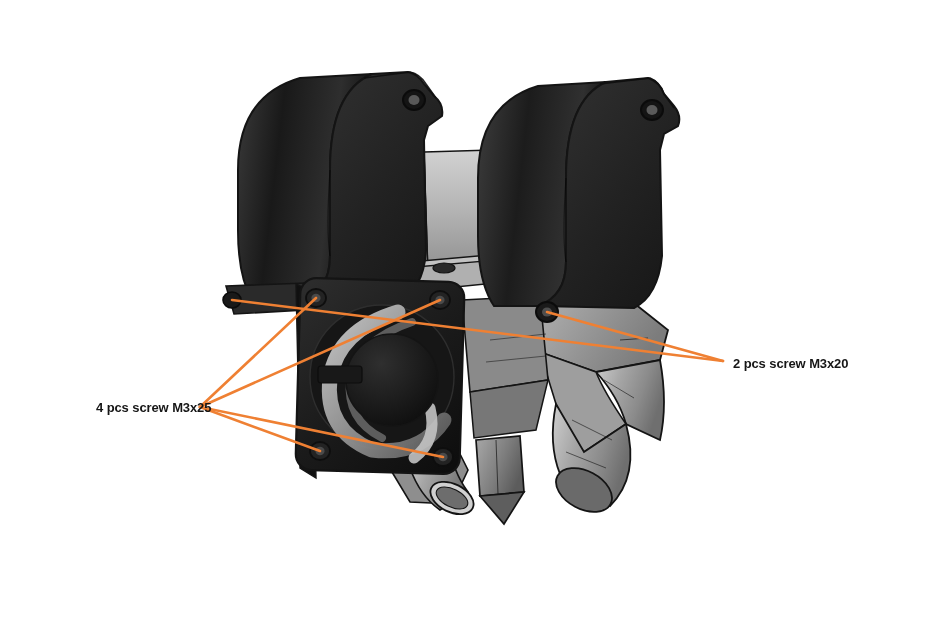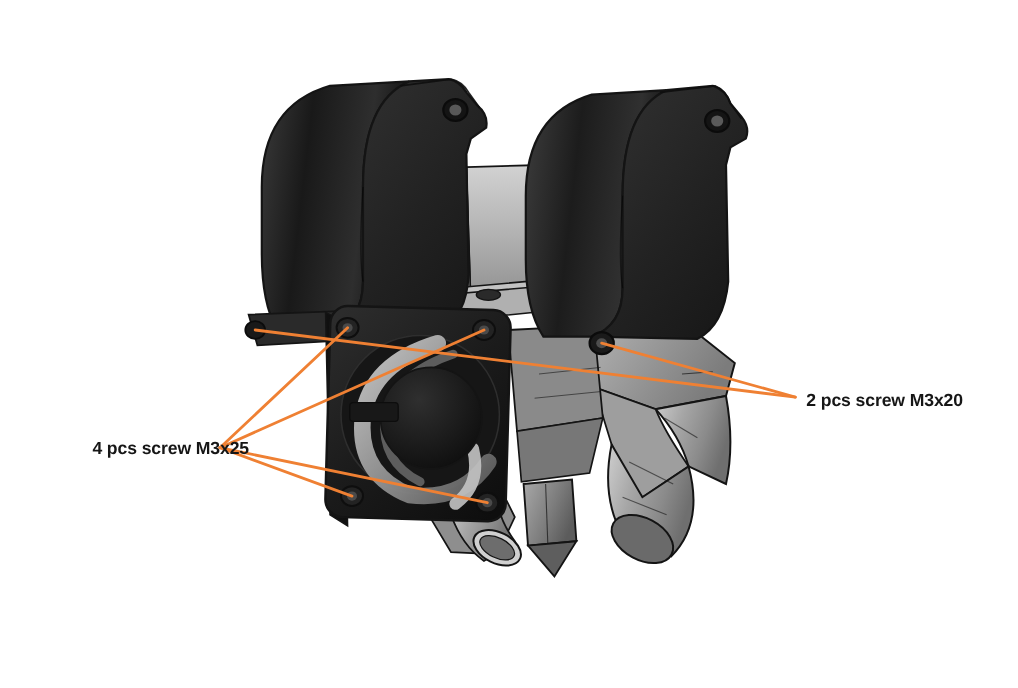--- a/index.html
+++ b/index.html
@@ -7,28 +7,28 @@
     width:925px;height:625px;
     background:#ffffff;
     font-family:"Liberation Sans", sans-serif;
     overflow:hidden;
     position:relative;
   }
   #stage{position:absolute;inset:0;width:925px;height:625px;}
   .callout-text{
     position:absolute;
     font-family:"Liberation Sans", sans-serif;
-    font-size:16px;
+    font-size:13px;
     font-weight:600;
     letter-spacing:-0.1px;
     color:#161616;
     white-space:nowrap;
     line-height:1;
   }
-  #label-left{left:84px;top:401px;}
+  #label-left{left:96px;top:401px;}
   #label-right{left:733px;top:357px;}
 </style>
 </head>
 <body>
 
 <svg id="stage" viewBox="0 0 925 625" xmlns="http://www.w3.org/2000/svg">
 
   <defs>
     <linearGradient id="gDrumL" x1="0" y1="0" x2="1" y2="0.2">
       <stop offset="0" stop-color="#3a3a3a"></stop>

